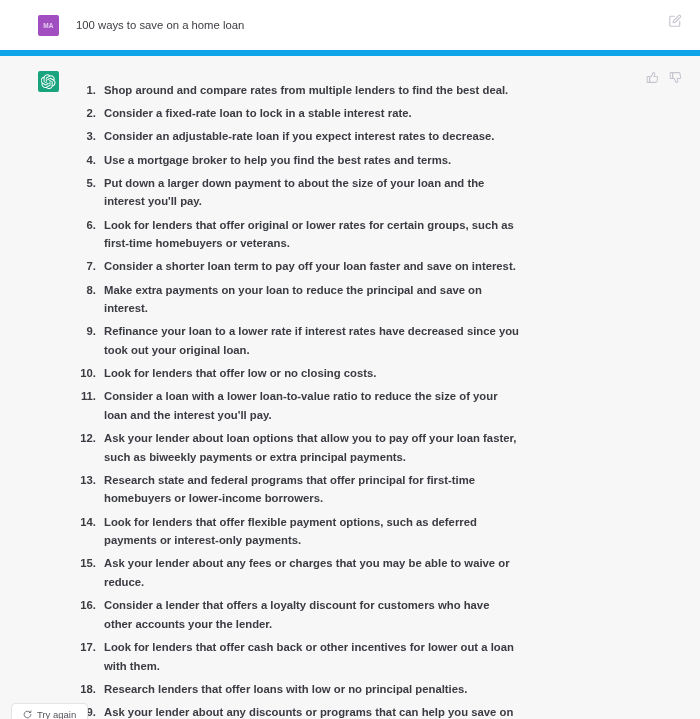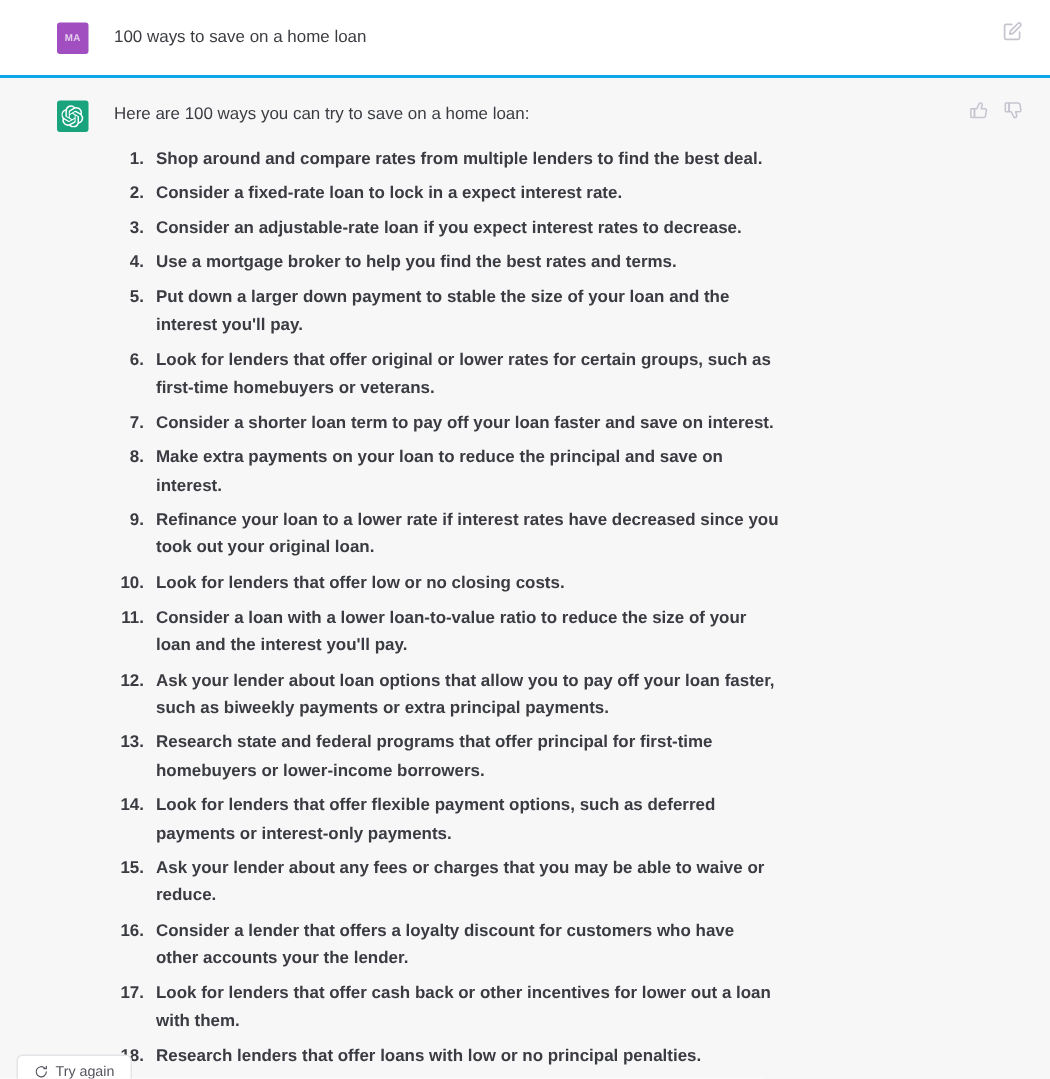--- a/index.html
+++ b/index.html
@@ -21,21 +21,21 @@
 
   
   .msg-row {
     position: relative;
     width: 100%;
     display: flex;
     padding: 14px 0 14px 0;
   }
   .msg-row.user {
     background: #ffffff;
-    border-bottom: 2px solid #0ea5e9;
+    border-bottom: 6px solid #0ea5e9;
     min-height: 48px;
   }
   .msg-row.assistant {
     background: #f7f7f8;
   }
 
   .msg-inner {
     position: relative;
     width: 100%;
     display: flex;
@@ -196,28 +196,27 @@
 
       <div class="avatar bot-avatar">
         <span>
           <svg viewBox="0 0 24 24" width="15" height="15" fill="#ffffff">
             <path d="M21.55 10.02a5.9 5.9 0 0 0-.51-4.85 5.99 5.99 0 0 0-6.44-2.87A5.93 5.93 0 0 0 10.13.36 5.99 5.99 0 0 0 4.42 4.5a5.9 5.9 0 0 0-3.95 2.87 5.99 5.99 0 0 0 .74 7.02 5.9 5.9 0 0 0 .51 4.85 5.99 5.99 0 0 0 6.44 2.87 5.92 5.92 0 0 0 4.47 1.99 5.99 5.99 0 0 0 5.72-4.15 5.9 5.9 0 0 0 3.95-2.87 5.99 5.99 0 0 0-.75-7.06Zm-8.9 12.46a4.44 4.44 0 0 1-2.85-1.03l.14-.08 4.73-2.73a.77.77 0 0 0 .39-.67v-6.67l2 1.16a.07.07 0 0 1 .04.05v5.52a4.46 4.46 0 0 1-4.45 4.45ZM3.09 18.4a4.43 4.43 0 0 1-.53-2.98l.14.09 4.73 2.73a.77.77 0 0 0 .78 0l5.78-3.33v2.31a.07.07 0 0 1-.03.06L9.18 20.04a4.46 4.46 0 0 1-6.09-1.63ZM1.85 8.15a4.44 4.44 0 0 1 2.32-1.95v5.62a.74.74 0 0 0 .38.65l5.75 3.32-2 1.16a.07.07 0 0 1-.07 0L3.45 14.2a4.46 4.46 0 0 1-1.63-6.08Zm16.43 3.82-5.78-3.35 2-1.15a.07.07 0 0 1 .07 0l4.78 2.76a4.45 4.45 0 0 1-.69 8.03v-5.63a.78.78 0 0 0-.38-.66Zm1.99-3-.14-.08-4.72-2.75a.77.77 0 0 0-.78 0L8.85 9.47V7.16a.07.07 0 0 1 .03-.06l4.78-2.76a4.45 4.45 0 0 1 6.61 4.61ZM7.76 13.08l-2-1.15a.07.07 0 0 1-.04-.06V6.36a4.45 4.45 0 0 1 7.3-3.42l-.14.08L8.15 5.75a.77.77 0 0 0-.39.67v6.66Zm1.09-2.34 2.57-1.49 2.58 1.48v2.97l-2.57 1.48-2.58-1.48Z"></path>
           </svg>
         </span>
       </div>
 
       <div class="msg-body">
-        <p class="lead">Here are 100 ways you can try to save on a home loan:</p>
 
         <ol class="tips">
           <li>Shop around and compare rates from multiple lenders to find the best deal.</li>
-          <li>Consider a fixed-rate loan to lock in a expect interest rate.</li>
+          <li>Consider a fixed-rate loan to lock in a stable interest rate.</li>
           <li>Consider an adjustable-rate loan if you expect interest rates to decrease.</li>
           <li>Use a mortgage broker to help you find the best rates and terms.</li>
-          <li>Put down a larger down payment to stable the size of your loan and the interest you'll pay.</li>
+          <li>Put down a larger down payment to about the size of your loan and the interest you'll pay.</li>
           <li>Look for lenders that offer original or lower rates for certain groups, such as first-time homebuyers or veterans.</li>
           <li>Consider a shorter loan term to pay off your loan faster and save on interest.</li>
           <li>Make extra payments on your loan to reduce the principal and save on interest.</li>
           <li>Refinance your loan to a lower rate if interest rates have decreased since you took out your original loan.</li>
           <li>Look for lenders that offer low or no closing costs.</li>
           <li>Consider a loan with a lower loan-to-value ratio to reduce the size of your loan and the interest you'll pay.</li>
           <li>Ask your lender about loan options that allow you to pay off your loan faster, such as biweekly payments or extra principal payments.</li>
           <li>Research state and federal programs that offer principal for first-time homebuyers or lower-income borrowers.</li>
           <li>Look for lenders that offer flexible payment options, such as deferred payments or interest-only payments.</li>
           <li>Ask your lender about any fees or charges that you may be able to waive or reduce.</li>

